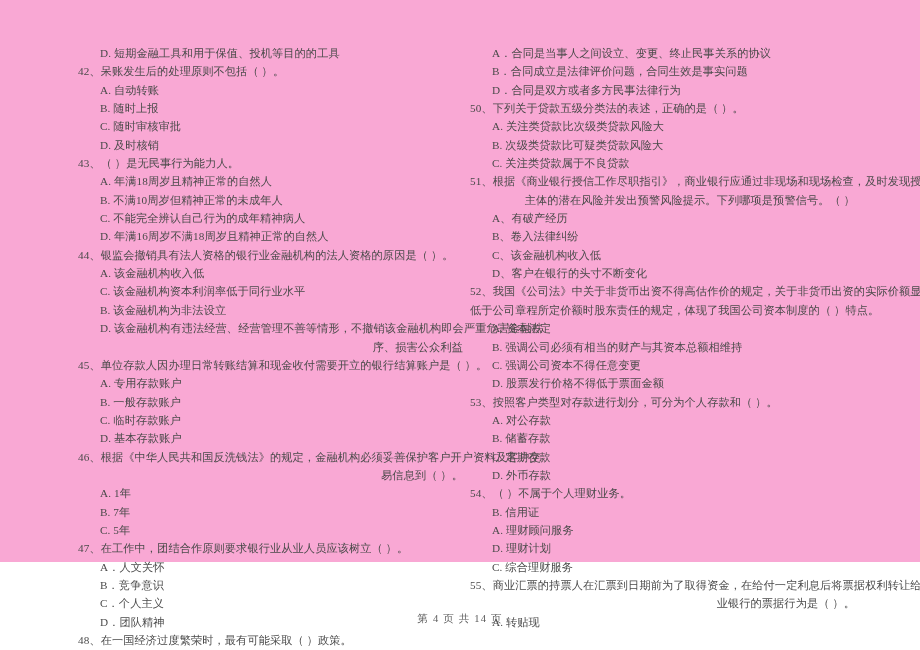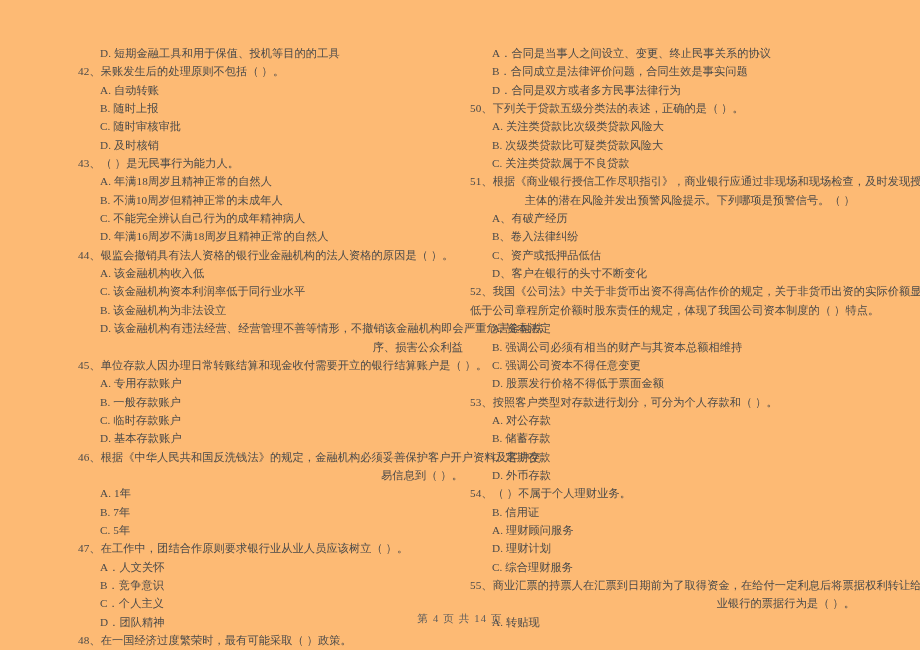--- a/index.html
+++ b/index.html
@@ -12,22 +12,22 @@
     width: 920px;
     height: 650px;
     font-family: "Liberation Serif", "DejaVu Serif", serif;
     color: #3a3a3a;
     position: relative;
     overflow: hidden;
   }
   #page {
     position: relative;
     width: 920px;
-    height: 650px;
-    background: #fdba74;
+    height: 562px;
+    background: #f9a8d4;
   }
   .column {
     position: absolute;
     top: 44px;
     width: 385px;
   }
   #col-left  { left: 78px; }
   #col-right { left: 470px; }
 
   .q-block {
@@ -131,21 +131,21 @@
         <div class="line stem">50、下列关于贷款五级分类法的表述，正确的是（      ）。</div>
         <div class="line opt">A. 关注类贷款比次级类贷款风险大</div>
         <div class="line opt">B. 次级类贷款比可疑类贷款风险大</div>
         <div class="line opt">C. 关注类贷款属于不良贷款</div>
       </div>
       <div class="q-block">
         <div class="line stem">51、根据《商业银行授信工作尽职指引》，商业银行应通过非现场和现场检查，及时发现授信</div>
         <div class="line stem-cont">主体的潜在风险并发出预警风险提示。下列哪项是预警信号。（      ）</div>
         <div class="line opt">A、有破产经历</div>
         <div class="line opt">B、卷入法律纠纷</div>
-        <div class="line opt">C、资产或抵押品低估</div>
+        <div class="line opt">C、该金融机构收入低</div>
         <div class="line opt">D、客户在银行的头寸不断变化</div>
       </div>
       <div class="q-block">
         <div class="line stem">52、我国《公司法》中关于非货币出资不得高估作价的规定，关于非货币出资的实际价额显著</div>
         <div class="line stem-cont">低于公司章程所定价额时股东责任的规定，体现了我国公司资本制度的（      ）特点。</div>
         <div class="line opt">A. 资本法定</div>
         <div class="line opt">B. 强调公司必须有相当的财产与其资本总额相维持</div>
         <div class="line opt">C. 强调公司资本不得任意变更</div>
         <div class="line opt">D. 股票发行价格不得低于票面金额</div>
       </div>

